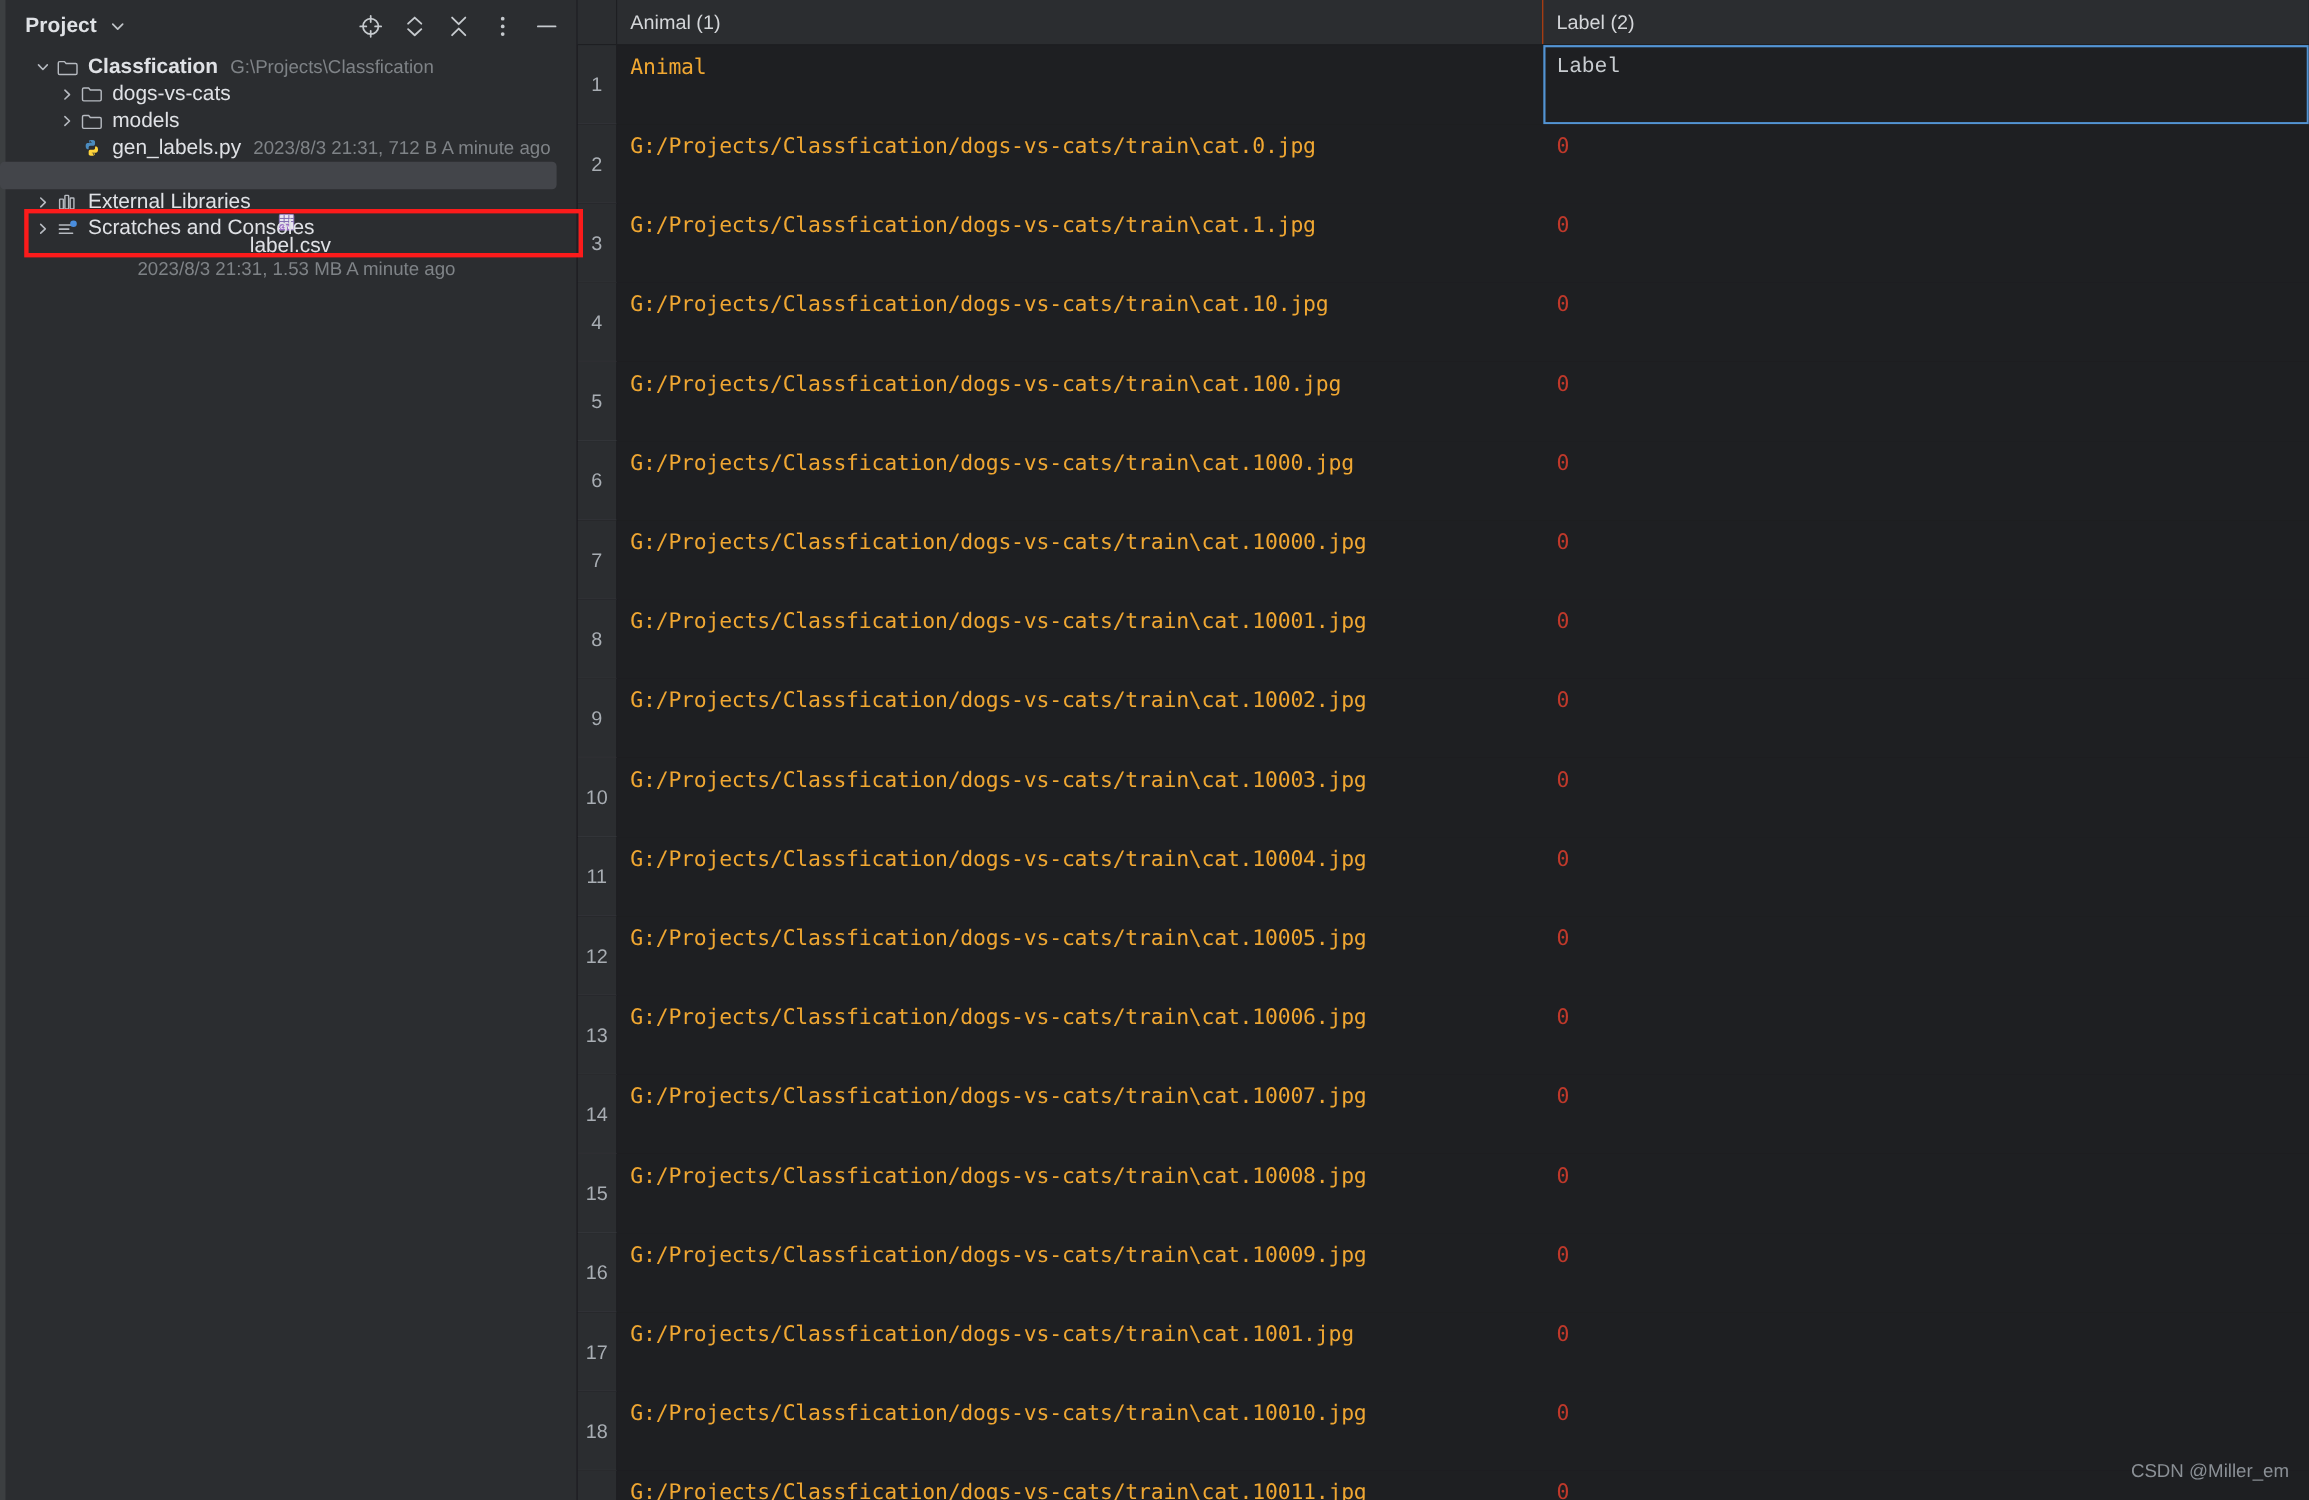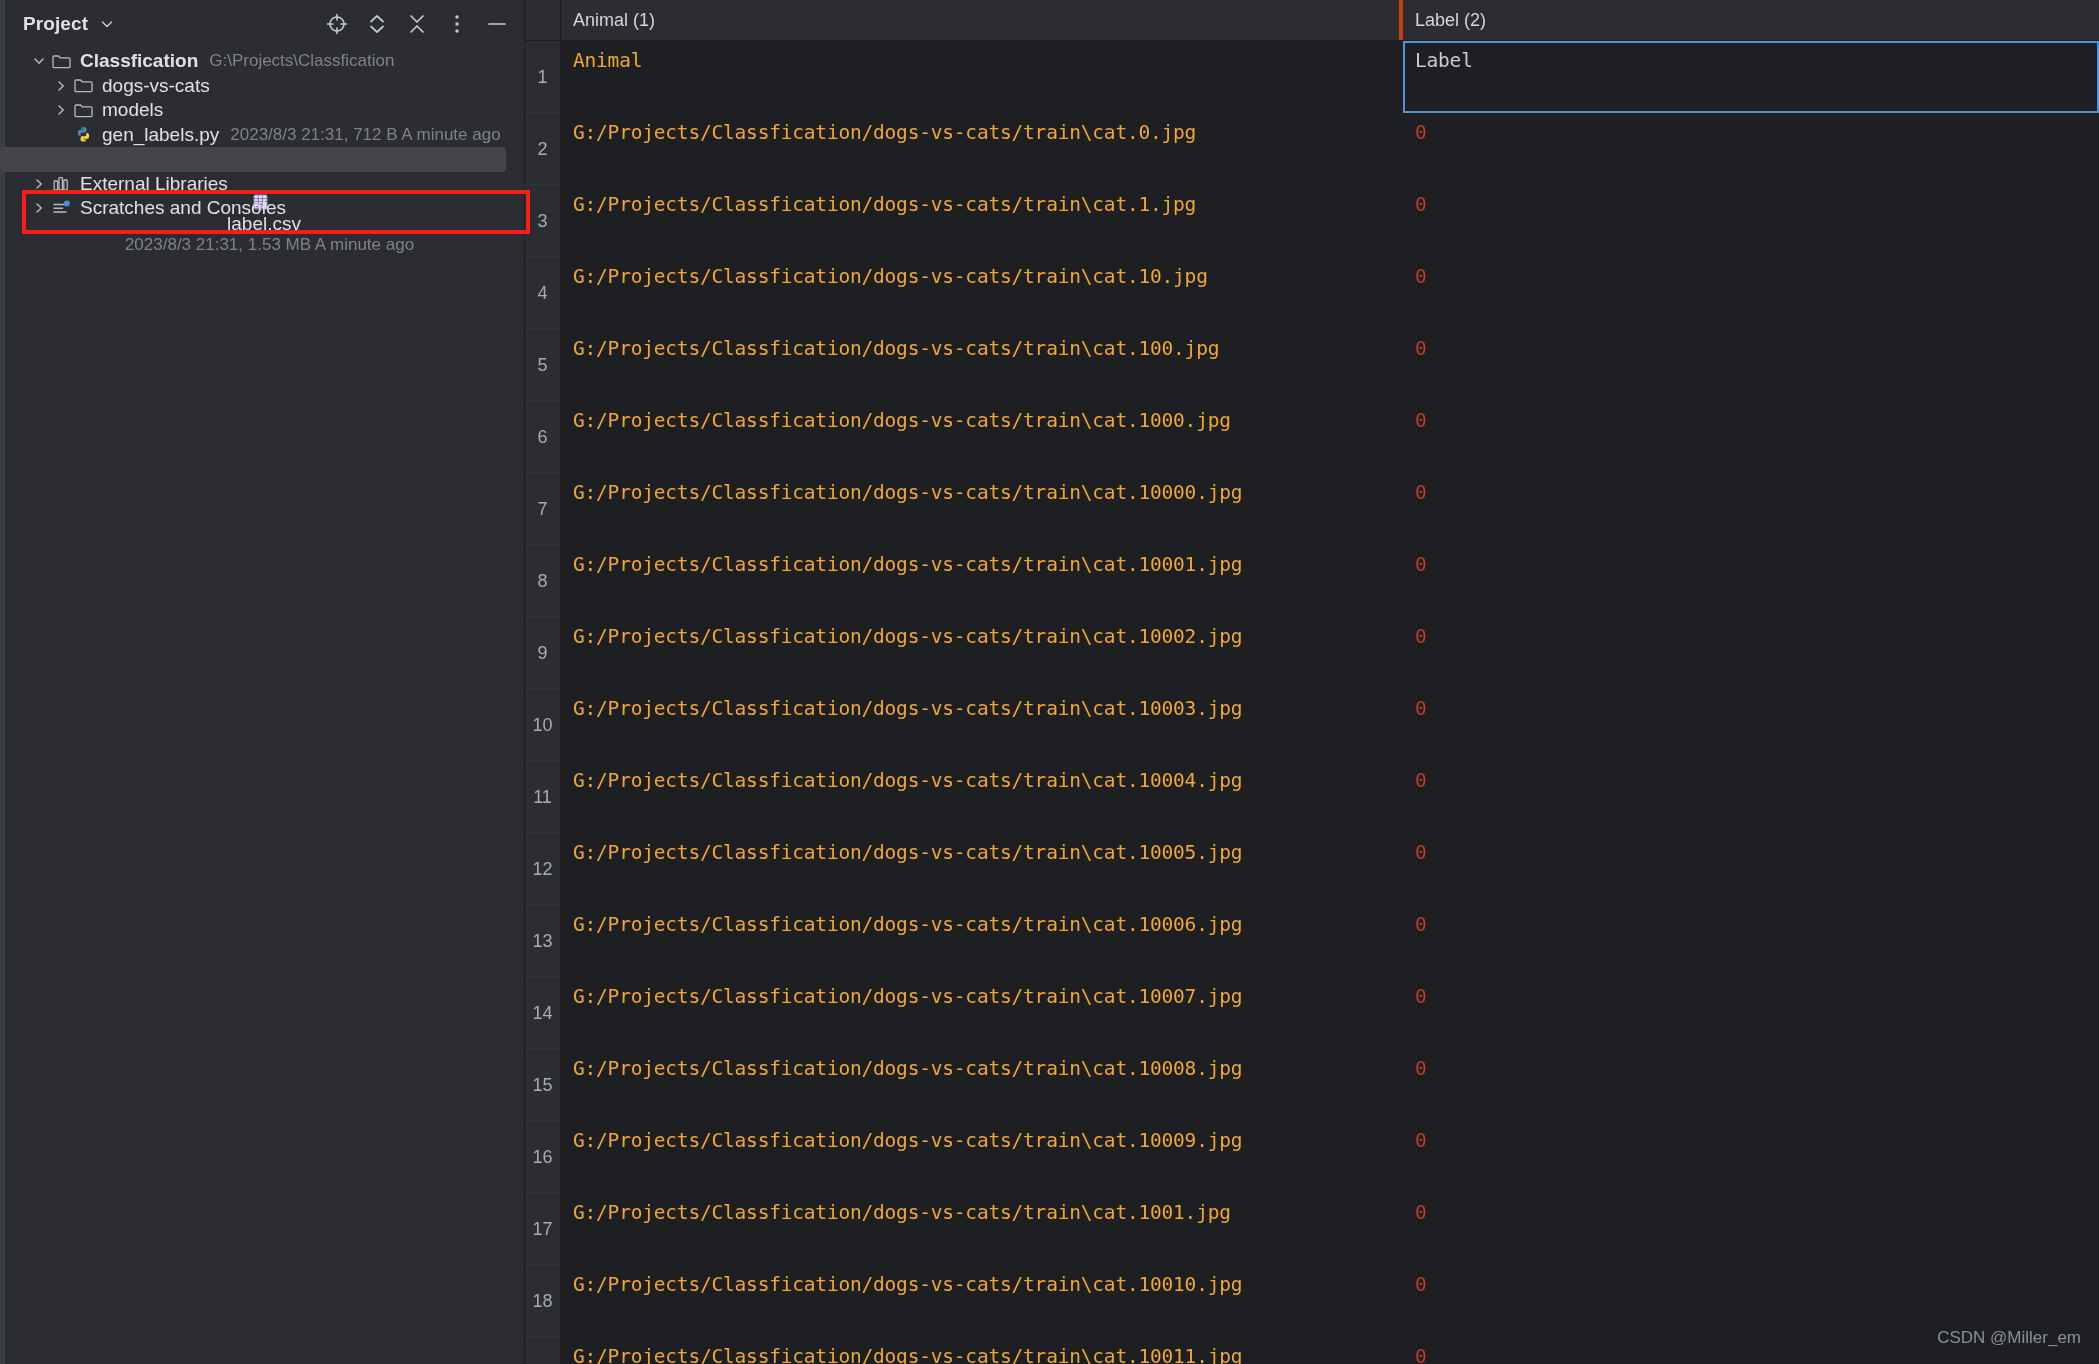--- a/index.html
+++ b/index.html
@@ -152,21 +152,21 @@
     border-right: 1px solid #1e1f22;
     box-sizing: border-box;
   }
   .hdr-cell {
     display: flex;
     align-items: center;
     padding-left: 12px;
     color: #d4d6d9;
     font-size: 18px;
     box-sizing: border-box;
-    border-right: 4px solid #c2410c;
+    border-right: 1px solid #c2410c;
   }
   .hdr-cell.animal { flex: 0 0 842px; }
   .hdr-cell.label  { flex: 1 1 auto; border-right: none; }
 
   .table-body {
     position: relative;
     height: 1323px;
     overflow: hidden;
   }
   .row {
@@ -213,20 +213,21 @@
     color: #c0392b;
   }
   .cell.hdrtext { color: #f0a732; }
   .cell.label.hdrtext {
     color: #c8ccd0;
   }
   .cell.selected {
     border: 2px solid #5394d4;
     padding: 6px 0 0 10px;
     margin: 0;
+    font-family: Liberation Mono, monospace;
   }
 
   .watermark {
     position: absolute;
     right: 18px;
     bottom: 16px;
     color: #8b9096;
     font-size: 17px;
     font-family: "Liberation Sans", sans-serif;
     z-index: 30;

